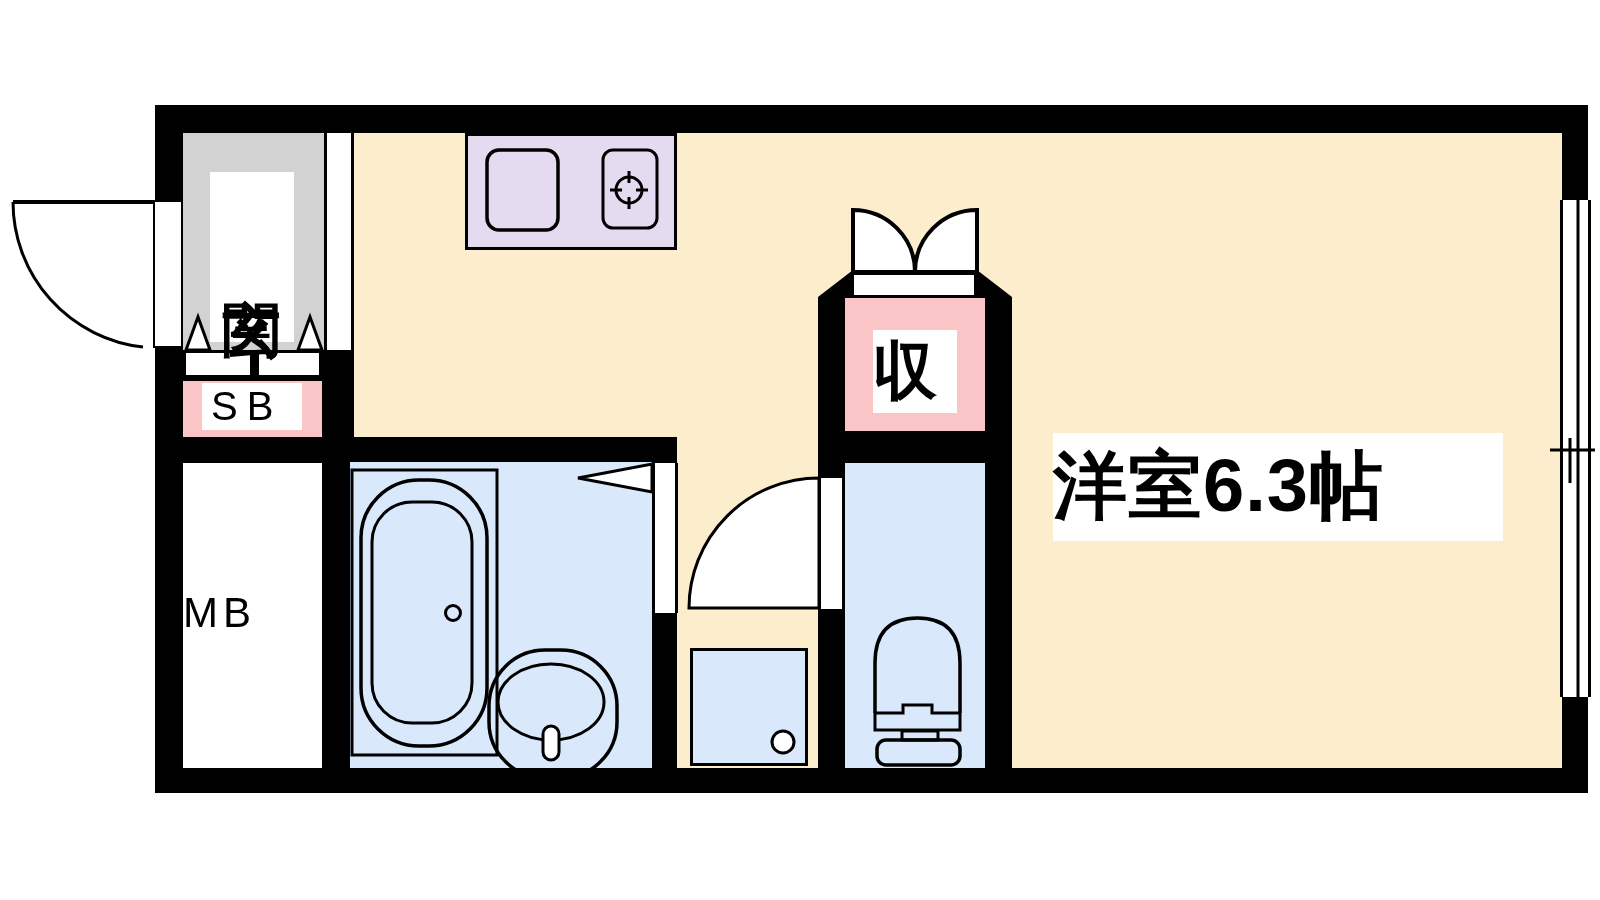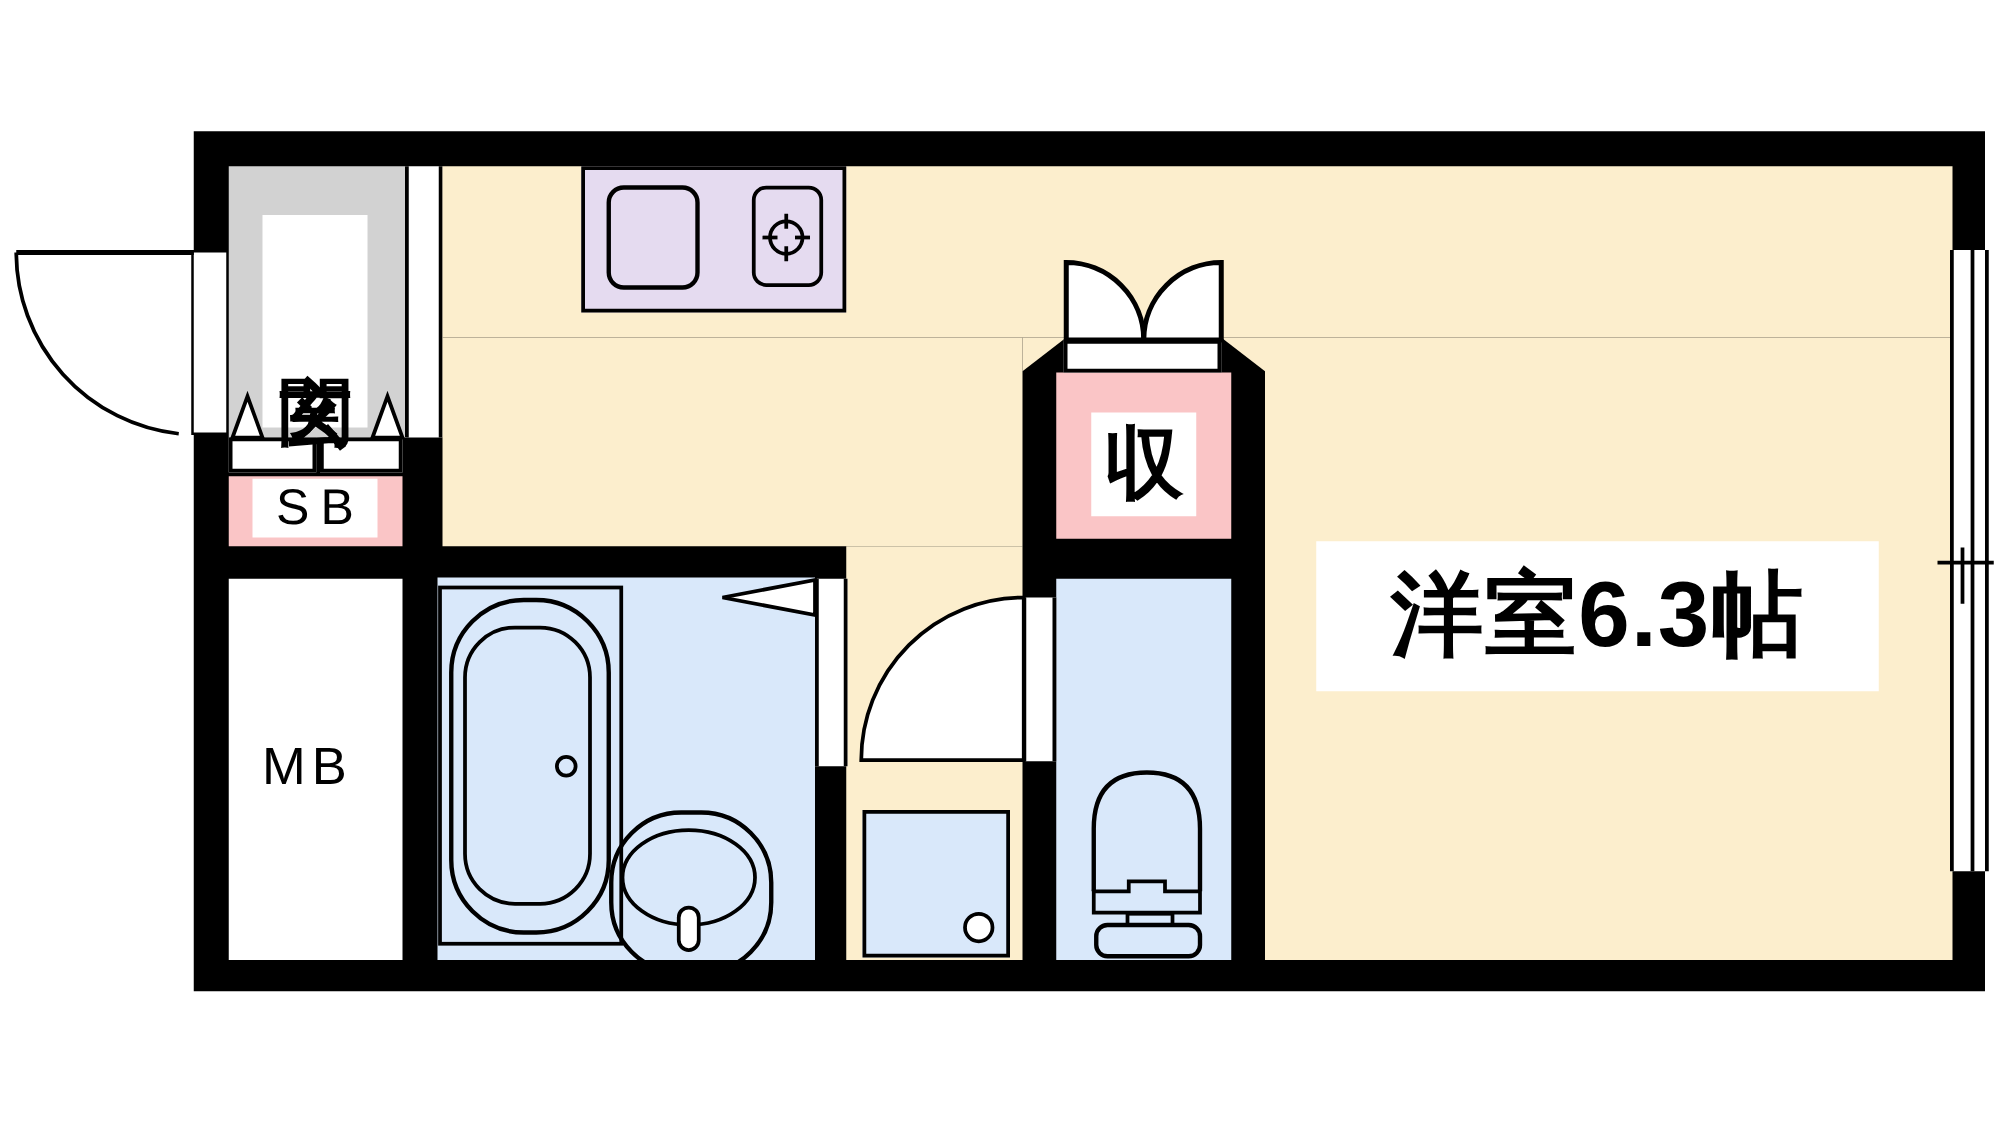--- a/index.html
+++ b/index.html
@@ -22,21 +22,21 @@
   .cjk-bold { font-weight:bold; }
   svg.overlay { position:absolute; left:0; top:0; pointer-events:none; }
   .ln  { stroke:var(--line,#000); fill:none; }
   .wf  { stroke:var(--line,#000); fill:#ffffff; }
   .cf  { fill:var(--floor,#FCEECD); stroke:none; }
   .vertical-label {
     writing-mode:vertical-rl; text-orientation:upright;
     display:flex; align-items:center; justify-content:center;
     font-size:58px; letter-spacing:6px;
   }
-  .center-label { display:flex; align-items:center; justify-content:center; }
+  .center-label { display:flex; align-items:center; }
 </style>
 </head>
 <body>
 
 <div class="plan">
 
   <div class="a wall" style="left:155px;top:105px;width:1433px;height:688px;"></div>
 
   <div class="a gray" style="left:183px;top:133px;width:142px;height:217px;"></div>
   <div class="a white bside3" style="left:324px;top:133px;width:30px;height:217px;"></div>
@@ -75,21 +75,21 @@
   <div class="a lav b3" style="left:465px;top:133px;width:212px;height:117px;"></div>
 
   <div class="a white bside3" style="left:1560px;top:200px;width:31px;height:497px;"></div>
 
   <div class="a white b2" style="left:153px;top:200px;width:30px;height:148px;"></div>
 
   <div class="a white label vertical-label cjk-bold" style="left:210px;top:172px;width:84px;height:170px;">
       <span>玄関</span>
     </div>
 
-  <div class="a white label center-label cjk-bold" style="left:1053px;top:433px;width:450px;height:120px;font-size:74px;letter-spacing:1px;">
+  <div class="a white label center-label cjk-bold" style="left:1053px;top:433px;width:450px;height:108px;font-size:74px;letter-spacing:1px;">
       <span>洋室6.3帖</span>
     </div>
 
   <svg class="overlay" width="1600" height="900" viewBox="0 0 1600 900">
 
     <polygon class="cf" points="818,270 853,270 818,297"></polygon>
     <polygon class="cf" points="1012,270 977,270 1012,297"></polygon>
 
     <g>
       <line class="ln" x1="13" y1="202" x2="155" y2="202" stroke-width="4"></line>

